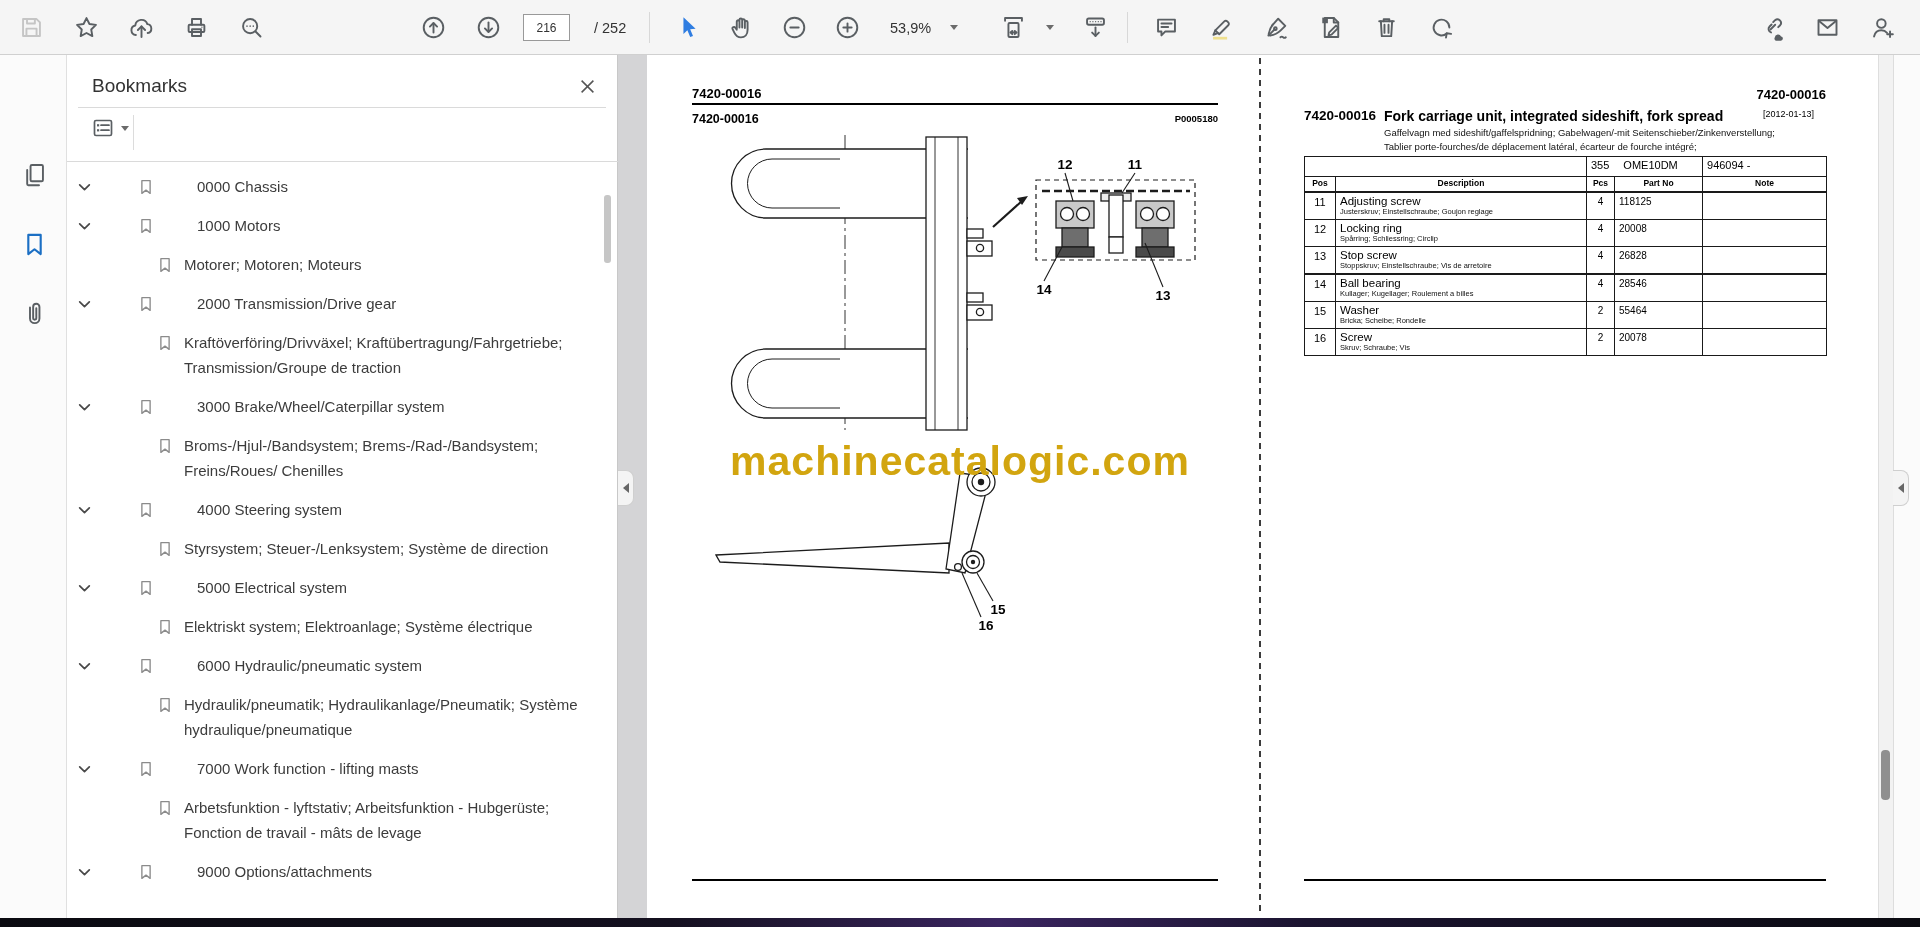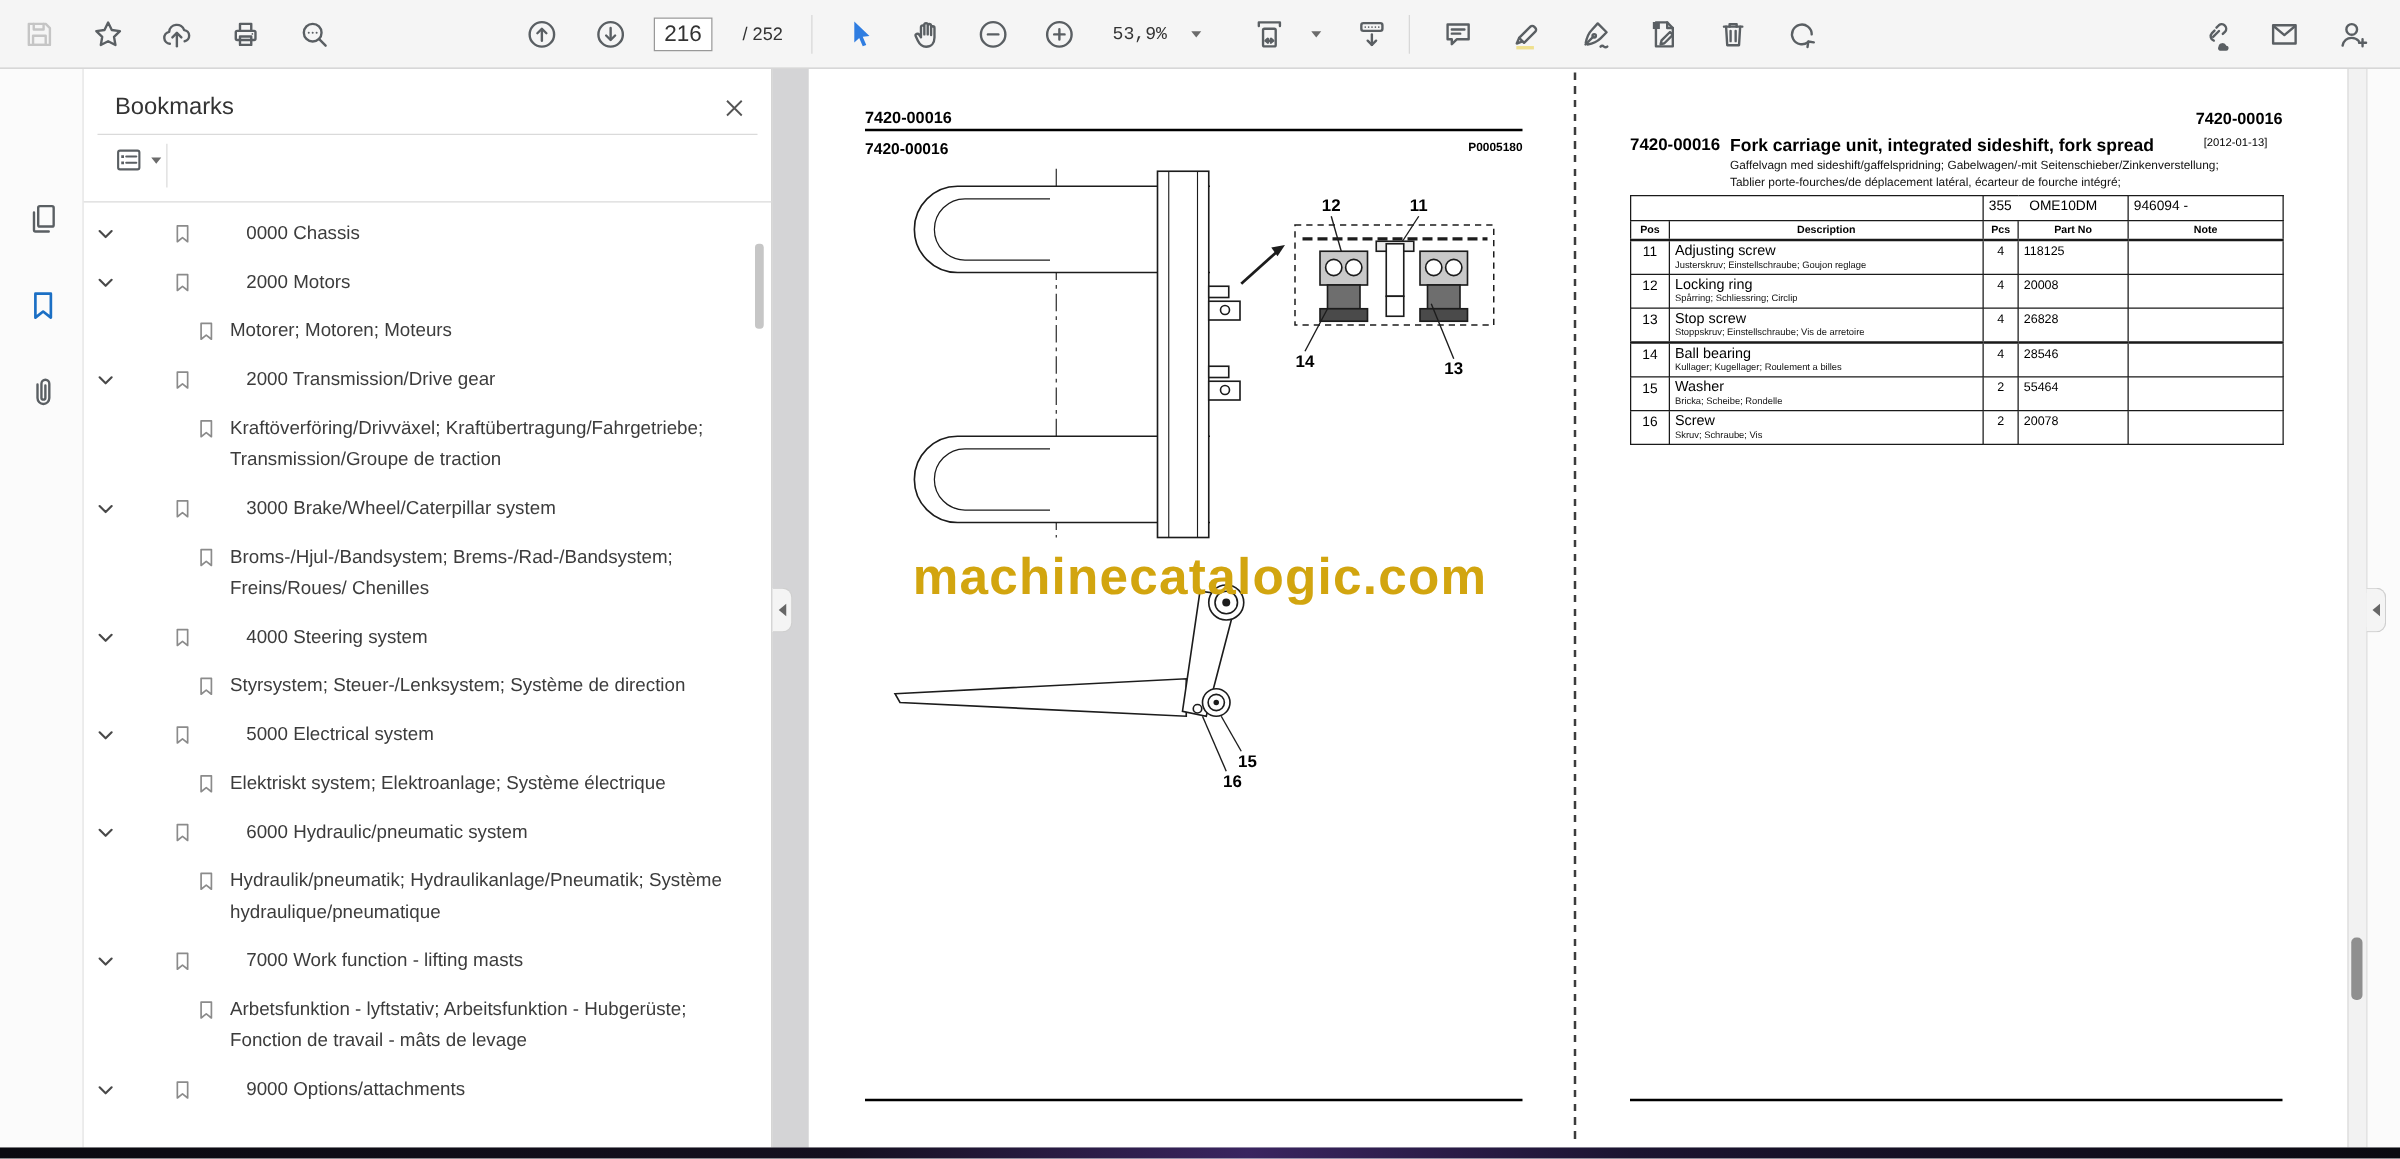--- a/index.html
+++ b/index.html
@@ -7,23 +7,23 @@
   .screen { position:relative; width:1920px; height:927px; background:#d4d4d6; overflow:hidden; }
 
   
   .toolbar { position:absolute; left:0; top:0; width:1920px; height:55px; background:#f5f5f5; border-bottom:1px solid #d0d0d0; z-index:30; }
   .tb-group { position:absolute; top:0; height:55px; display:flex; align-items:center; }
   .tb-btn { width:40px; height:40px; display:flex; align-items:center; justify-content:center; border-radius:3px; cursor:default; }
   .tb-btn svg { width:27px; height:27px; }
   .icon-stroke { fill:none; stroke:#5a5f63; stroke-width:1.7; stroke-linecap:round; stroke-linejoin:round; }
   .icon-stroke-dis { fill:none; stroke:#c5c5c5; stroke-width:1.7; stroke-linecap:round; stroke-linejoin:round; }
   .tb-sep { position:absolute; top:12px; width:1px; height:31px; background:#d8d8d8; }
-  .page-box { width:47px; height:27px; border:1px solid #999; background:#fff; text-align:center; font-size:18px; color:#333; font-family:"Liberation Sans",sans-serif; }
+  .page-box { width:47px; height:27px; border:1px solid #999; background:#fff; text-align:center; font-size:12px; color:#333; font-family:"Liberation Sans",sans-serif; }
   .page-total { font-size:14.5px; color:#333; margin-left:9px; white-space:nowrap; }
-  .zoom-txt { font-size:14.5px; color:#333; margin:0 6px 0 10px;font-family:Liberation Mono, monospace; }
+  .zoom-txt { font-size:14.5px; color:#333; margin:0 6px 0 10px; }
   .caret { width:0; height:0; border-left:4.5px solid transparent; border-right:4.5px solid transparent; border-top:5px solid #6b6b6b; display:inline-block; }
 
   
   .nav-rail { position:absolute; left:0; top:55px; width:67px; height:863px; background:#fbfbfb; border-right:1px solid #e0e0e0; z-index:20; }
   .rail-btn { position:absolute; left:15px; width:38px; height:38px; display:flex; align-items:center; justify-content:center; }
   .rail-btn svg { width:27px; height:27px; }
 
   
   .bm-panel { position:absolute; left:67px; top:55px; width:551px; height:863px; background:#fff; border-right:1px solid #c8c8c8; z-index:20; }
   .bm-title { position:absolute; left:25px; top:20px; font-size:19px; color:#333; }
@@ -371,21 +371,21 @@
           </svg>
       <span class="bm-label">0000 Chassis</span>
     </li>
         <li class="lvl1">
       <svg class="chev" viewBox="0 0 14 14">
             <path d="M2.5 4.5L7 9l4.5-4.5" fill="none" stroke="#494949" stroke-width="1.6" stroke-linecap="round" stroke-linejoin="round"></path>
           </svg>
       <svg class="bm-glyph" viewBox="0 0 24 24">
             <path d="M6.5 3.5h11v17l-5.5-4.3-5.5 4.3z" fill="none" stroke="#8b8b8b" stroke-width="1.8" stroke-linejoin="round"></path>
           </svg>
-      <span class="bm-label">2000 Motors</span>
+      <span class="bm-label">1000 Motors</span>
     </li>
         <li class="lvl2">
 
       <svg class="bm-glyph" viewBox="0 0 24 24">
             <path d="M6.5 3.5h11v17l-5.5-4.3-5.5 4.3z" fill="none" stroke="#8b8b8b" stroke-width="1.8" stroke-linejoin="round"></path>
           </svg>
       <span class="bm-label">Motorer; Motoren; Moteurs</span>
     </li>
         <li class="lvl1">
       <svg class="chev" viewBox="0 0 14 14">

